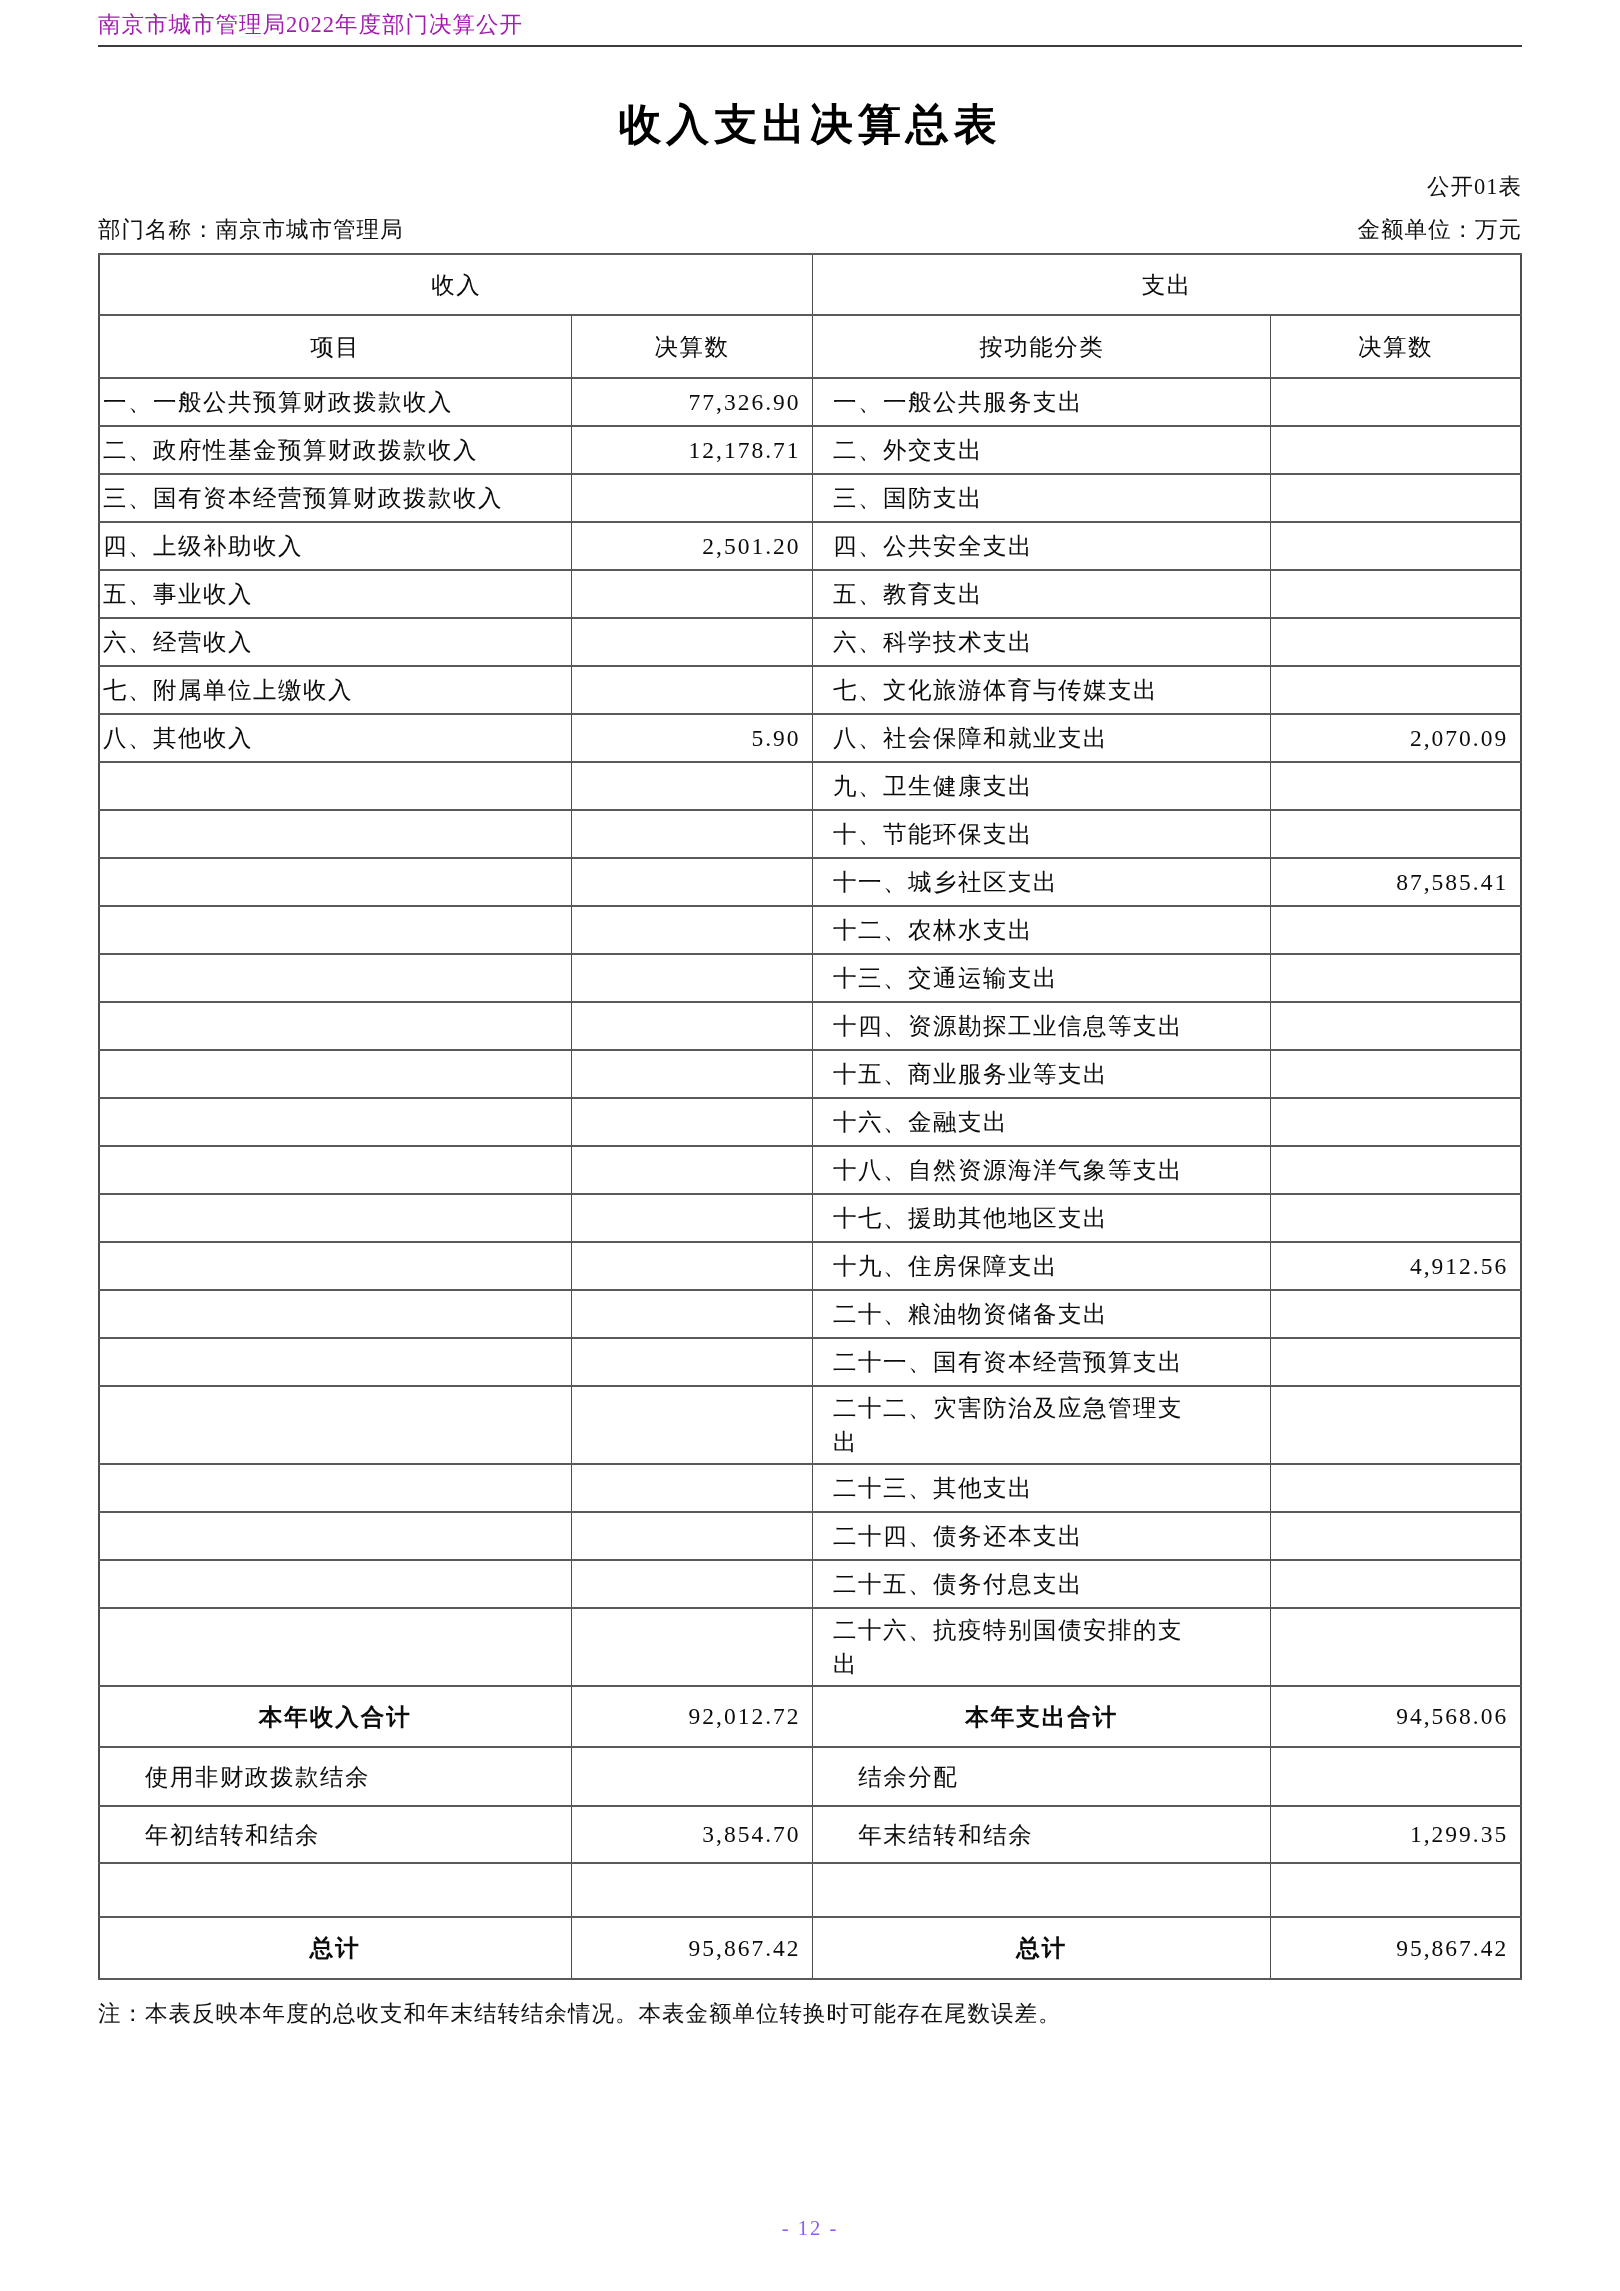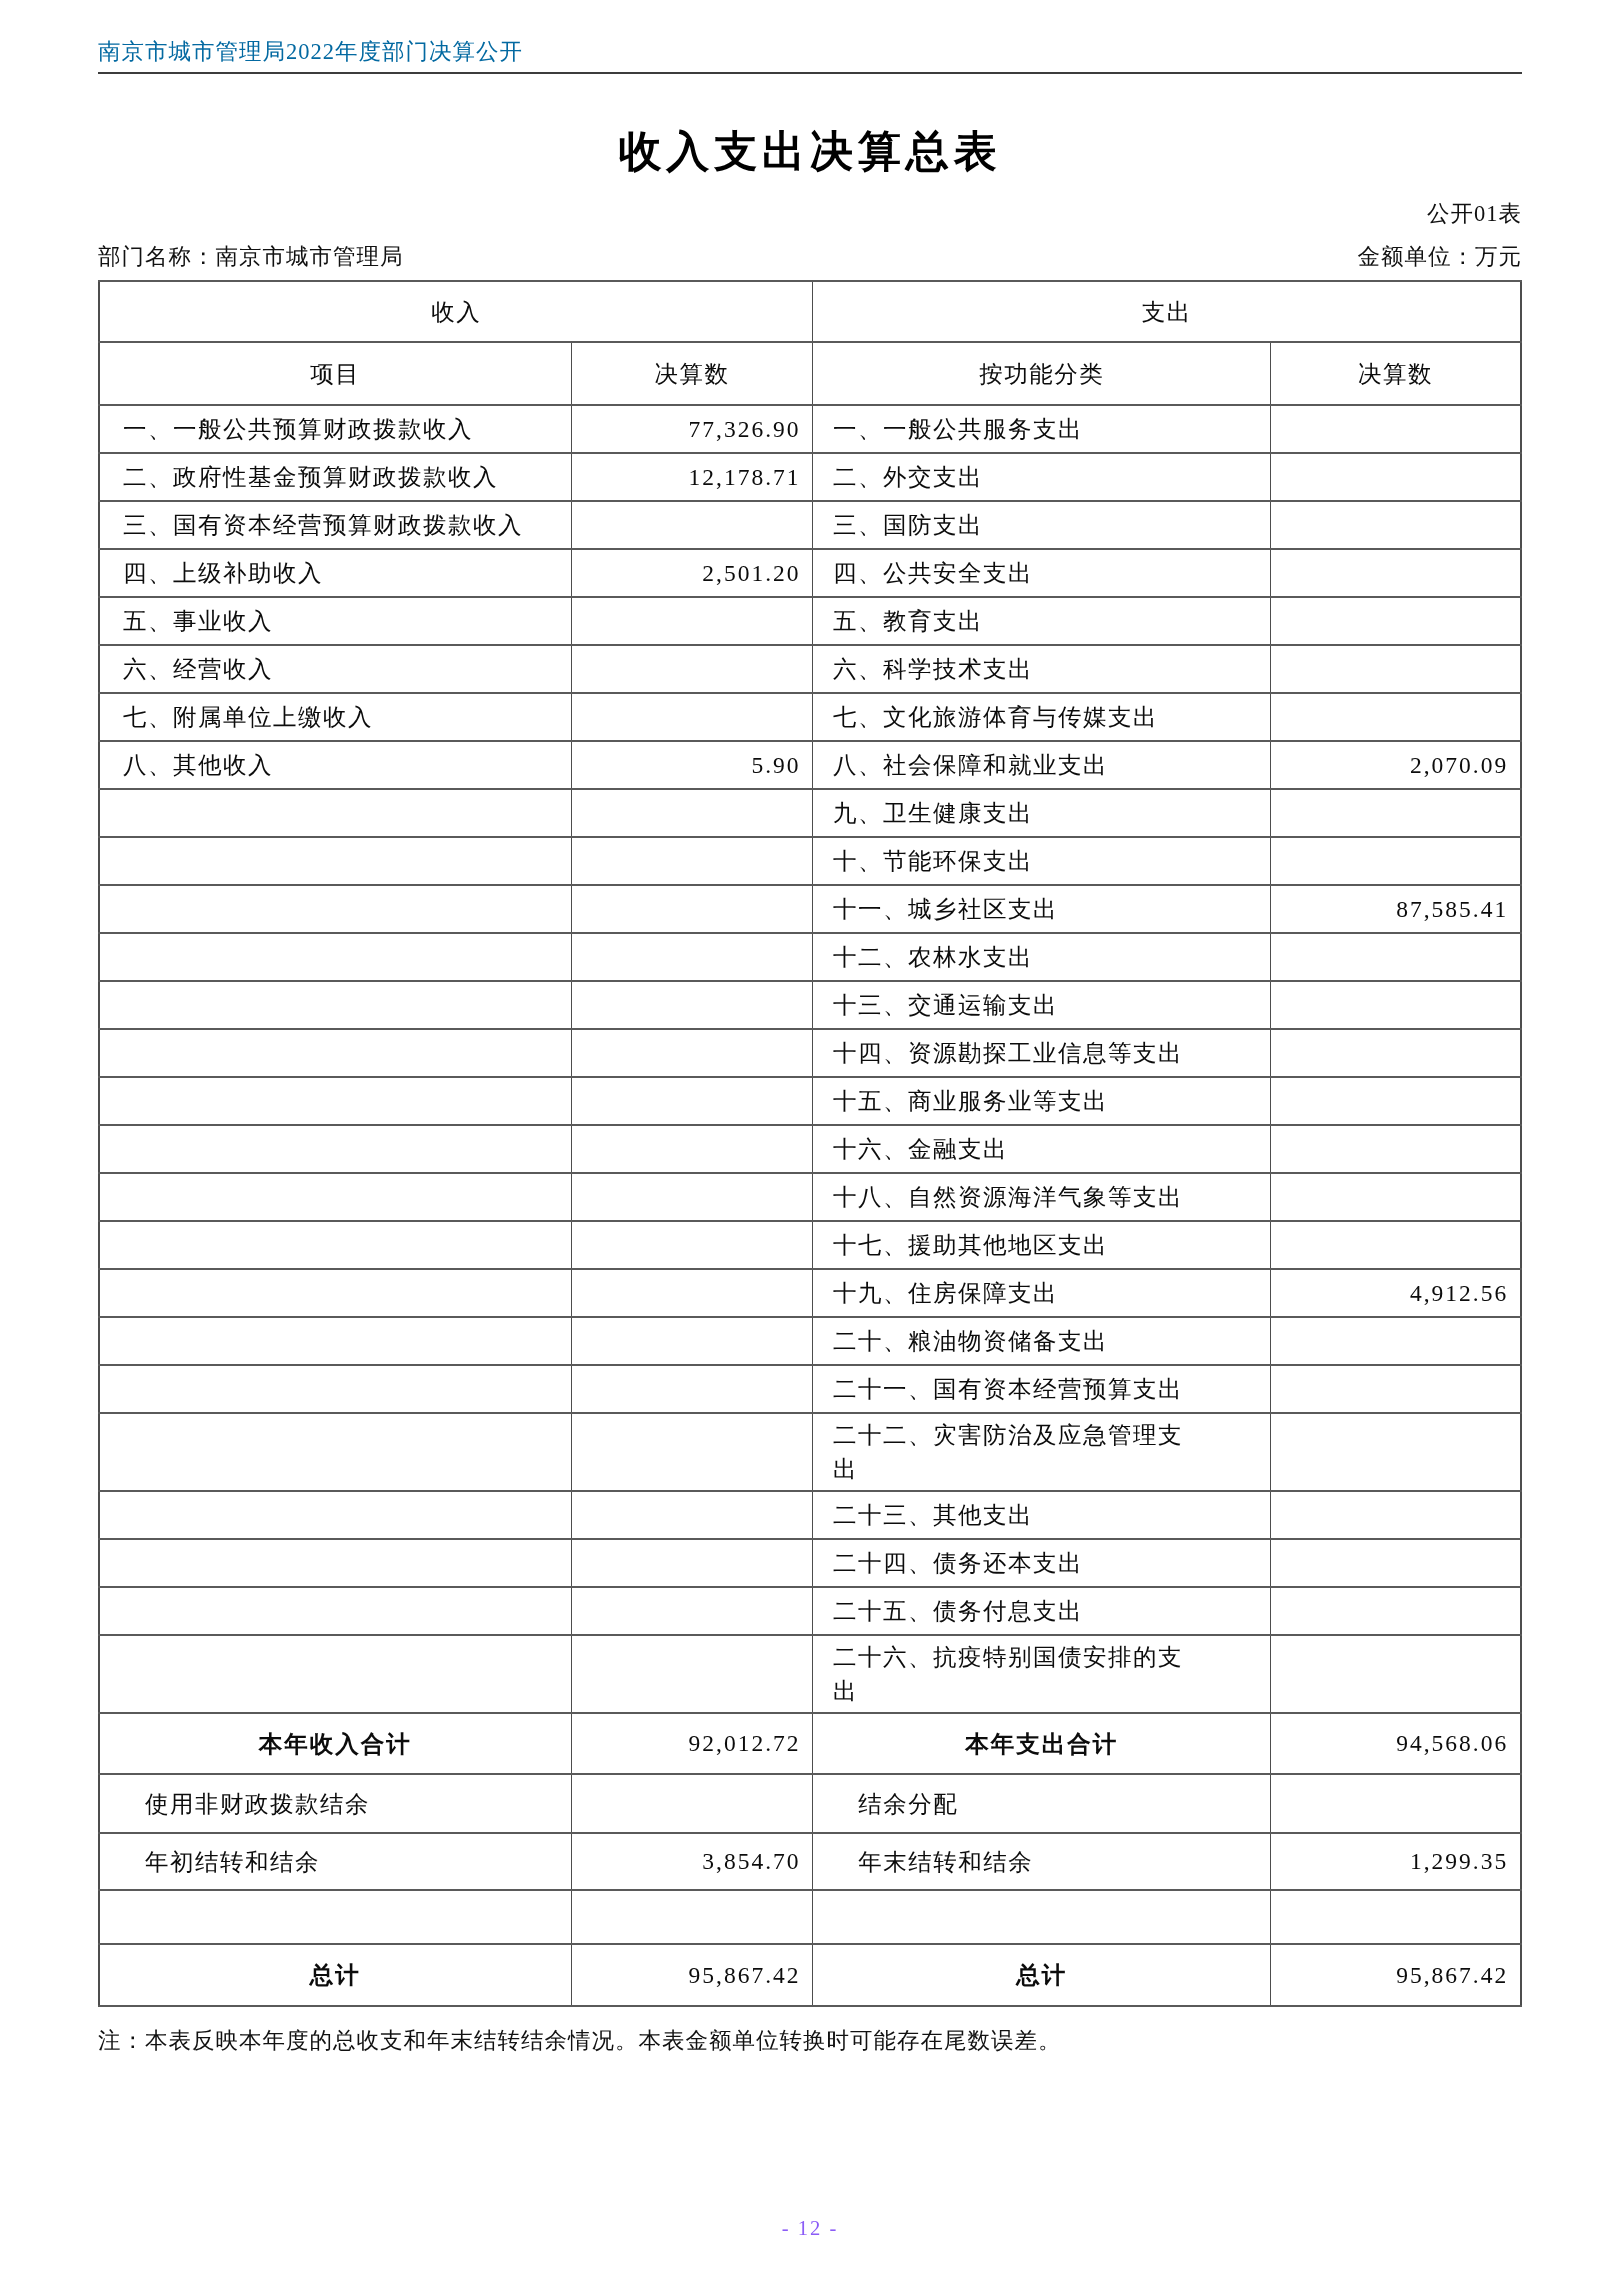--- a/index.html
+++ b/index.html
@@ -6,24 +6,24 @@
   .page{
     position:relative;
     width:1620px;height:2292px;
     background:#ffffff;
     color:#111;
     font-family:"Liberation Serif","DejaVu Serif",serif;
     overflow:hidden;
   }
   .content{width:1424px;margin:0 98px;}
   .doc-header{
-    padding-top:36px;
+    padding-top:9px;
     font-size:22.5px;
     letter-spacing:1px;
-    color:#0369a1;
+    color:#a21caf;
   }
   .header-rule{
     margin-top:4.9px;
     border-bottom:2.9px solid #3c3c3c;
   }
   .page-title{
     margin-top:49px;
     text-align:center;
     font-size:43px;
     font-weight:bold;
@@ -60,21 +60,21 @@
     font-size:23.5px;
     letter-spacing:1.5px;
     color:#0c0c0c;
     overflow:hidden;
   }
   thead tr.group-row{height:61px;padding-left:40px;}
   thead tr.colhead-row{height:63px;}
   thead th{text-align:center;}
   tbody tr.row{height:48px;}
   tbody tr.tall{height:78px;}
-  td.label{text-align:left;padding-left:23px;white-space:pre-line;line-height:34px;}
+  td.label{text-align:left;padding-left:3px;white-space:pre-line;line-height:34px;}
   td.expense-item-cell{padding-left:19.6px;}
   td.value{text-align:right;padding-right:11.8px;letter-spacing:2px;}
   tr.sr-totals{height:61px;}
   tr.sr-use{height:59px;padding-left:29px;}
   tr.sr-carry{height:57px;}
   tr.sr-empty{height:54px;}
   tr.sr-grand{height:62px;}
   td.sum-center{text-align:center;font-weight:bold;letter-spacing:2px;}
   td.sum-left{text-align:left;padding-left:45px;}
   .note{

